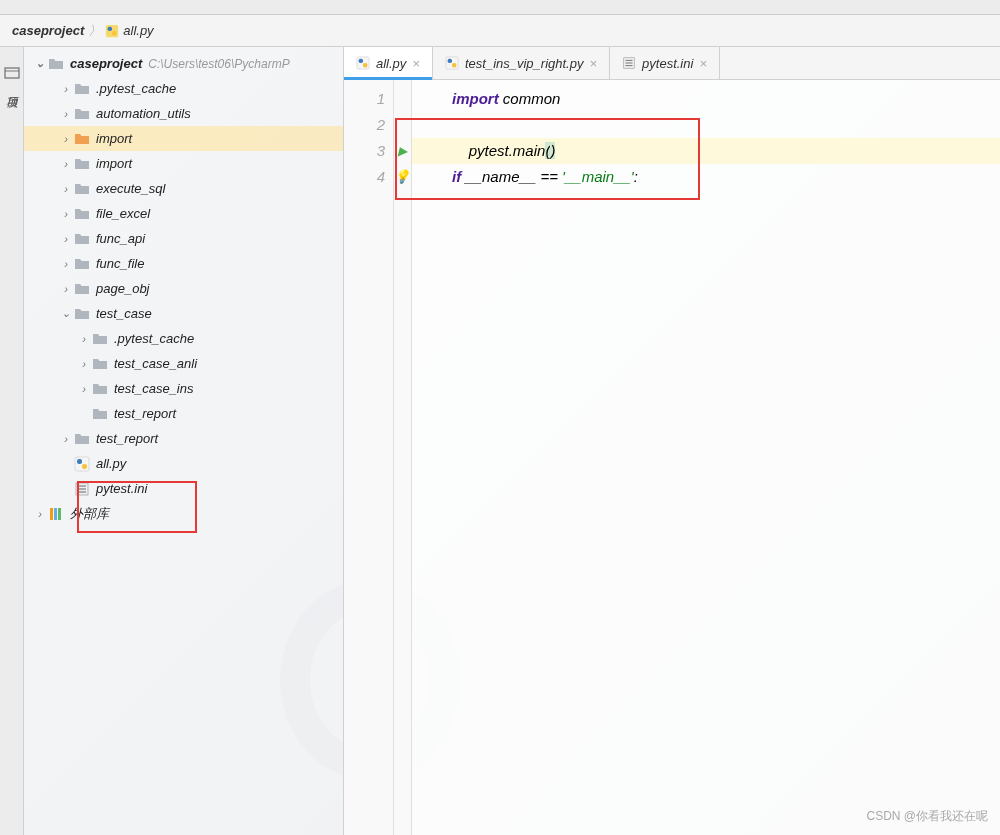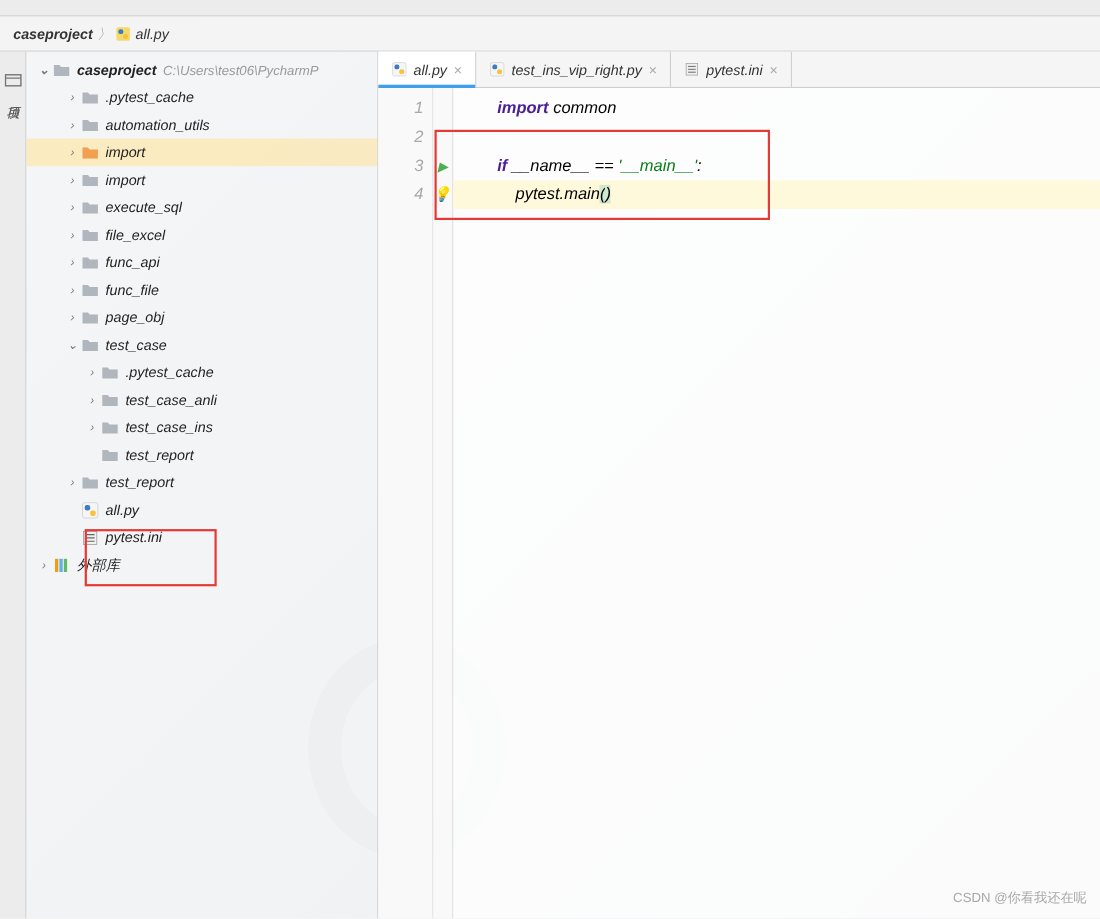--- a/index.html
+++ b/index.html
@@ -292,22 +292,22 @@
             <div class="gl">
               <span class="run-tri">▶</span>
             </div>
             <div class="gl">
               <span class="bulb">💡</span>
             </div>
           </div>
     <div class="code-body" id="code-body">
             <div class="code-line"><span class="kw2">import </span><span class="ident">common</span></div>
             <div class="code-line"></div>
+            <div class="code-line hl"><span class="ident">    pytest.main</span><span class="paren-hl">(</span><span class="paren-hl">)</span></div>
             <div class="code-line"><span class="kw2">if </span><span class="ident">__name__ == </span><span class="str">'__main__'</span><span class="ident">:</span></div>
-            <div class="code-line hl"><span class="ident">    pytest.main</span><span class="paren-hl">(</span><span class="paren-hl">)</span></div>
           </div>
   </div>
 </div>
 
 </div>
 </div>
 
 <div class="red-box1"></div>
 <div class="red-box2"></div>
 <div class="watermark">CSDN @你看我还在呢</div>

